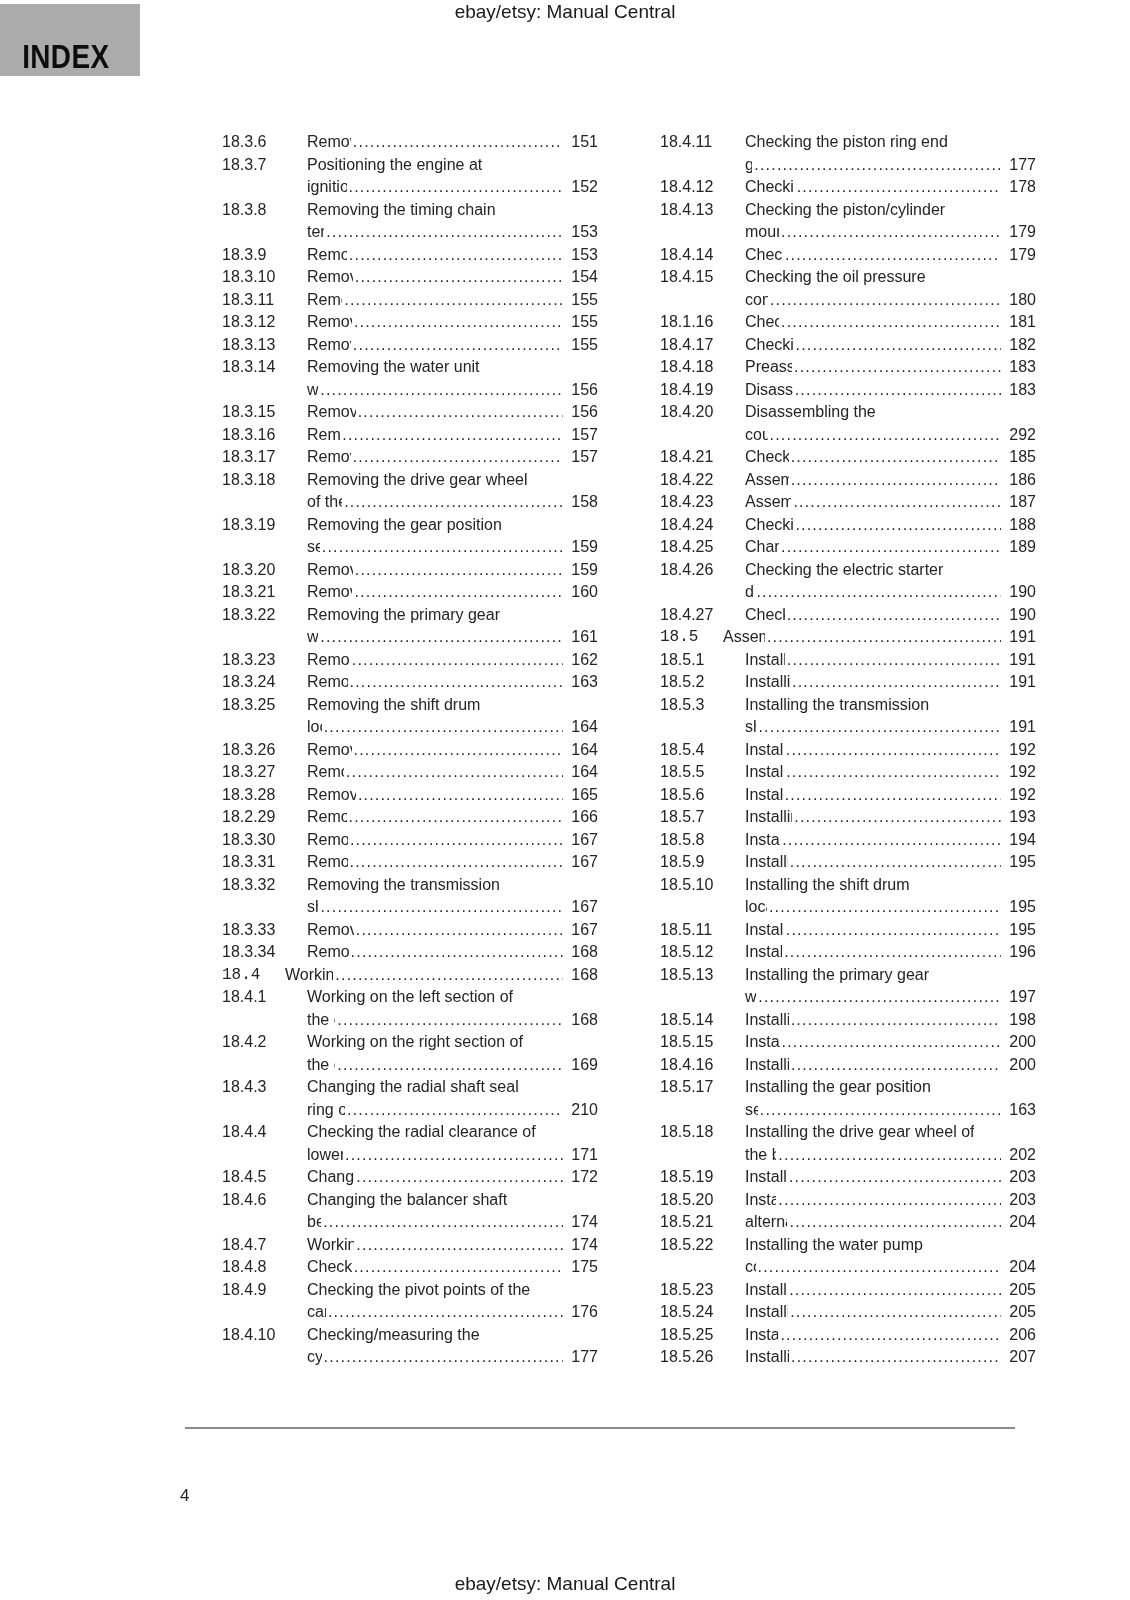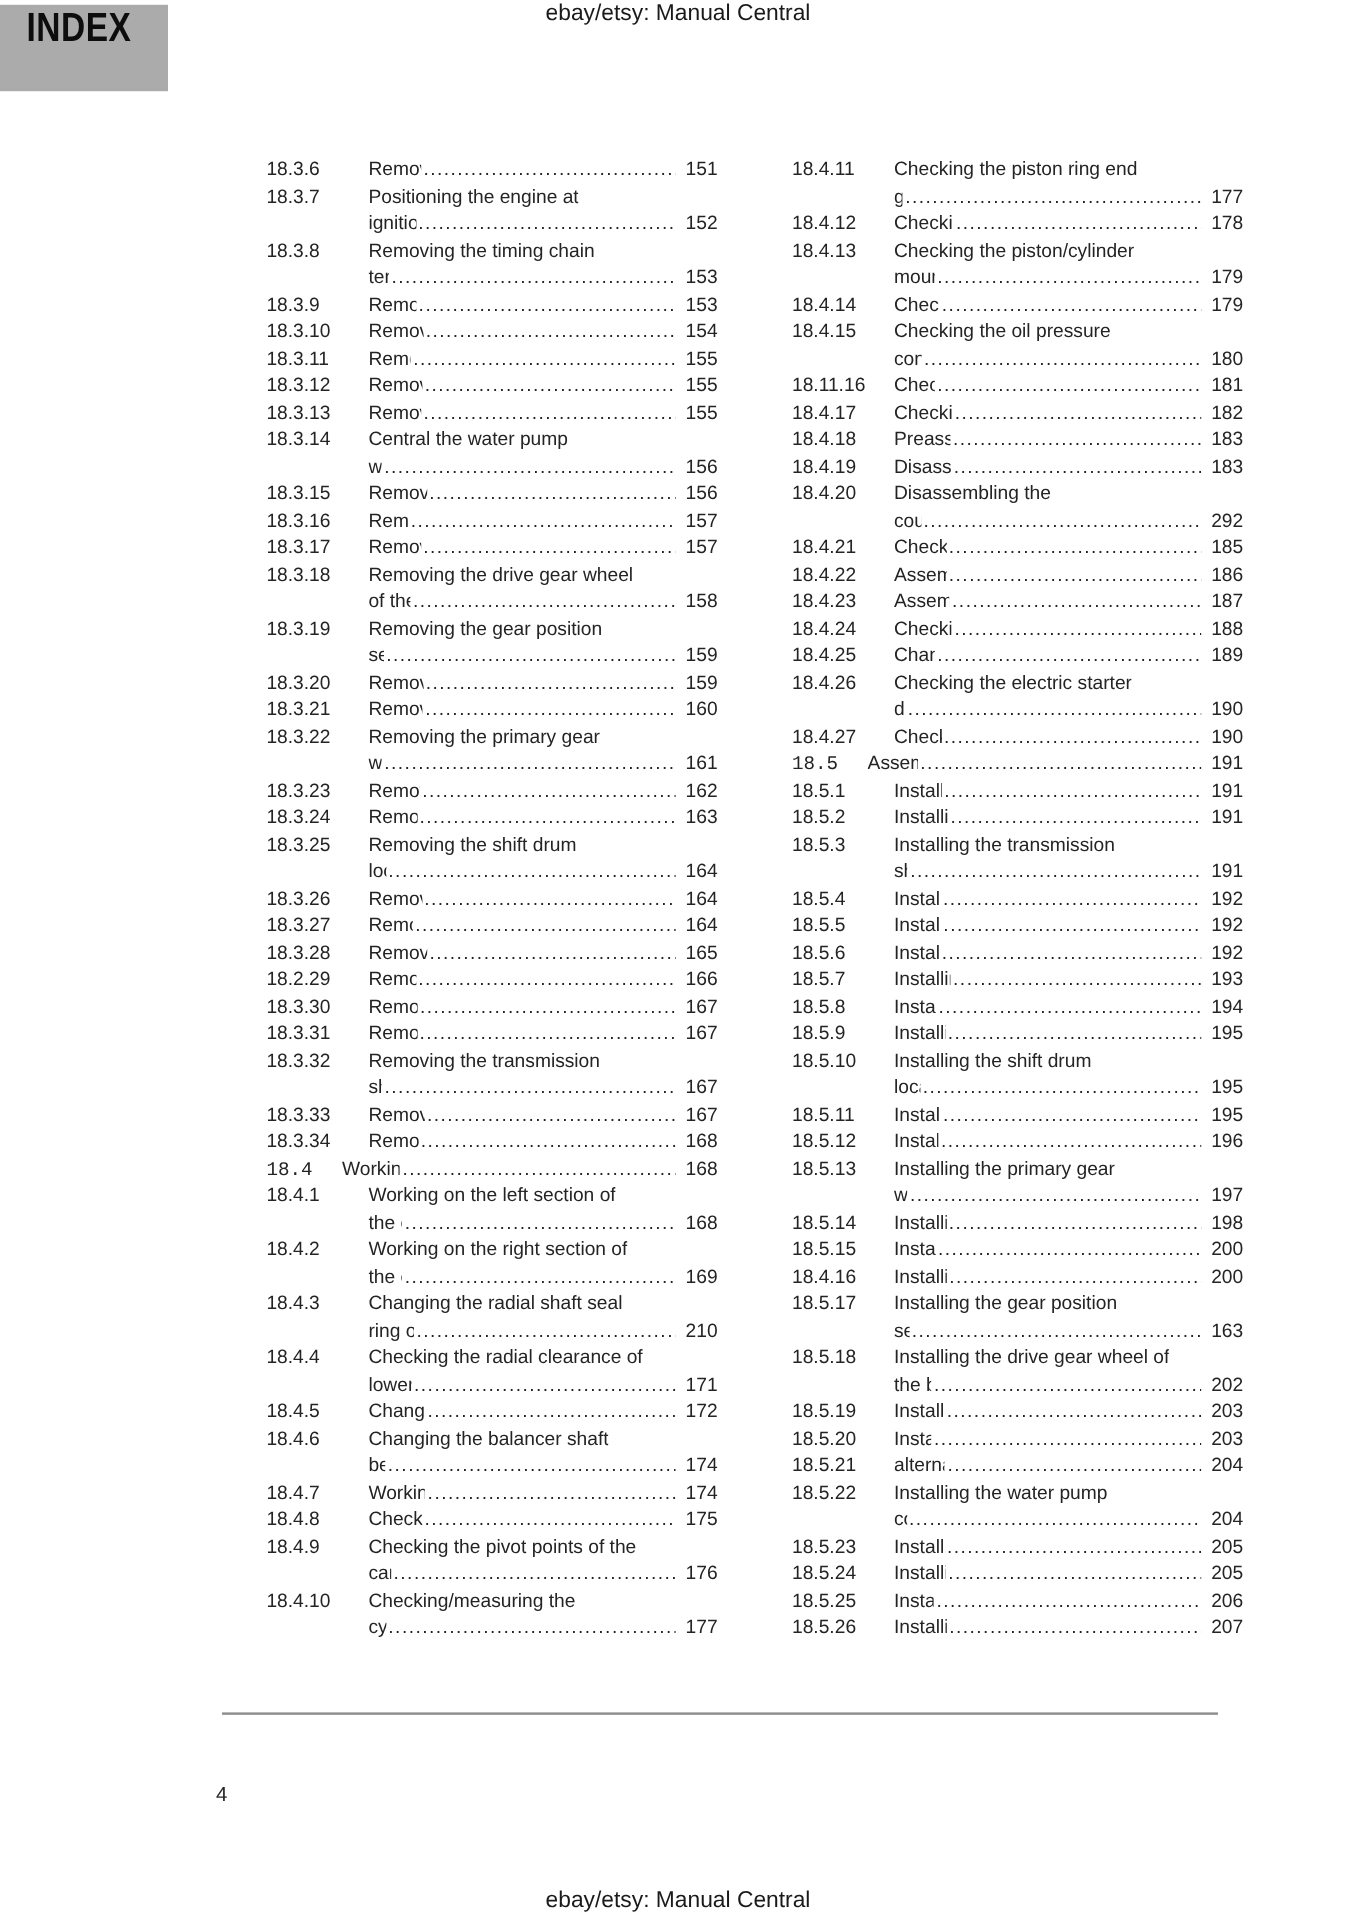--- a/index.html
+++ b/index.html
@@ -13,21 +13,21 @@
   }
   .header-title {
     position: absolute; top: 0; left: 0; width: 100%;
     text-align: center; font-size: 19px; line-height: 24px;
     color: #1a1a1a;
   }
   .index-box {
     position: absolute; top: 4px; left: 0;
     width: 140px; height: 72px;
     background: var(--index-bg, #ababab);
-    display: flex; align-items: flex-start;
+    display: flex; align-items: flex-end;
   }
   .index-box .index-label {
     font-size: 34px; font-weight: 700; color: #0d0d0d;
     padding-left: 27px;
     transform: scaleX(0.82); transform-origin: left center;
     letter-spacing: 0.5px;
   }
   .toc-columns {
     position: absolute; left: 222px; top: 131px; width: 815px;
     display: flex; gap: 62px;
@@ -158,21 +158,21 @@
             <span class="t">Removing the timing chain</span>
             <span class="dots">................................................................................................................................................................</span>
             <span class="pagenum">155</span>
           </div>
         </div>
       </div>
       <div class="entry">
         <span class="num">18.3.14</span>
         <div class="mid">
           <div class="line">
-            <span class="t">Central the water pump</span>
+            <span class="t">Removing the water unit</span>
           </div>
           <div class="line">
             <span class="t">wheel</span>
             <span class="dots">................................................................................................................................................................</span>
             <span class="pagenum">156</span>
           </div>
         </div>
       </div>
       <div class="entry">
         <span class="num">18.3.15</span>
@@ -575,21 +575,21 @@
             <span class="t">Checking the oil pressure</span>
           </div>
           <div class="line">
             <span class="t">control valve</span>
             <span class="dots">................................................................................................................................................................</span>
             <span class="pagenum">180</span>
           </div>
         </div>
       </div>
       <div class="entry">
-        <span class="num">18.11.16</span>
+        <span class="num">18.1.16</span>
         <div class="mid">
           <div class="line">
             <span class="t">Checking the clutch</span>
             <span class="dots">................................................................................................................................................................</span>
             <span class="pagenum">181</span>
           </div>
         </div>
       </div>
       <div class="entry">
         <span class="num">18.4.17</span>

